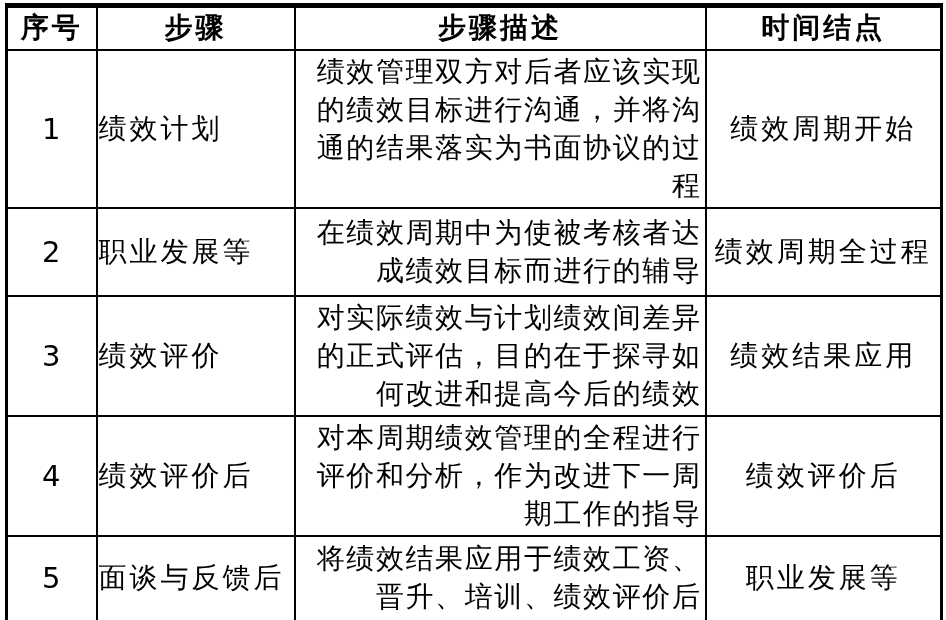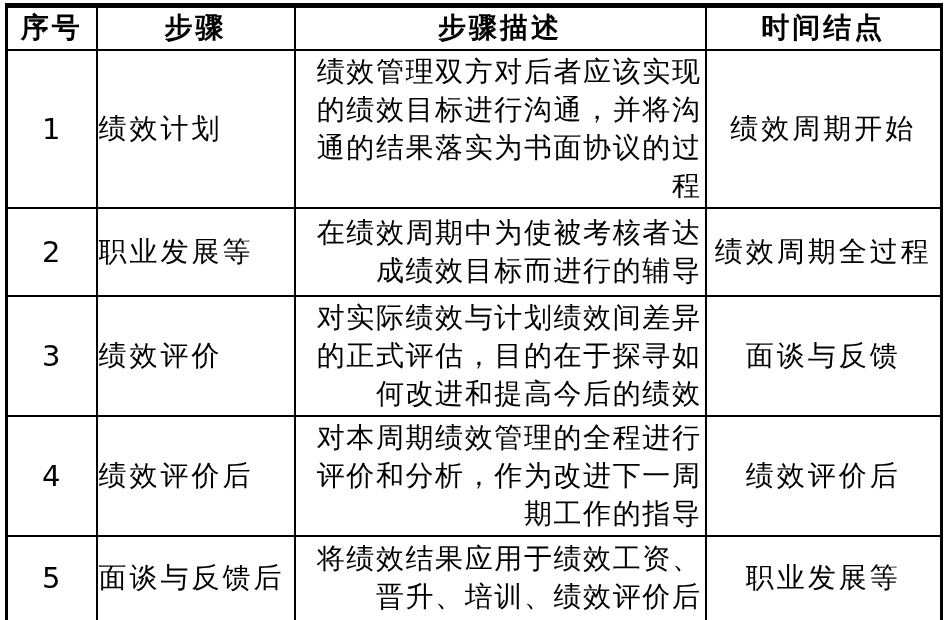--- a/index.html
+++ b/index.html
@@ -103,21 +103,21 @@
       <tr class="r1">
         <td class="num">2</td>
         <td class="step">职业发展等</td>
         <td class="desc">在绩效周期中为使被考核者达成绩效目标而进行的辅导</td>
         <td class="time">绩效周期全过程</td>
       </tr>
       <tr class="r2">
         <td class="num">3</td>
         <td class="step">绩效评价</td>
         <td class="desc">对实际绩效与计划绩效间差异的正式评估，目的在于探寻如何改进和提高今后的绩效</td>
-        <td class="time">面谈与反馈</td>
+        <td class="time">绩效结果应用</td>
       </tr>
       <tr class="r3">
         <td class="num">4</td>
         <td class="step">绩效评价后</td>
         <td class="desc">对本周期绩效管理的全程进行评价和分析，作为改进下一周期工作的指导</td>
         <td class="time">绩效评价后</td>
       </tr>
       <tr class="r4">
         <td class="num">5</td>
         <td class="step">面谈与反馈后</td>

